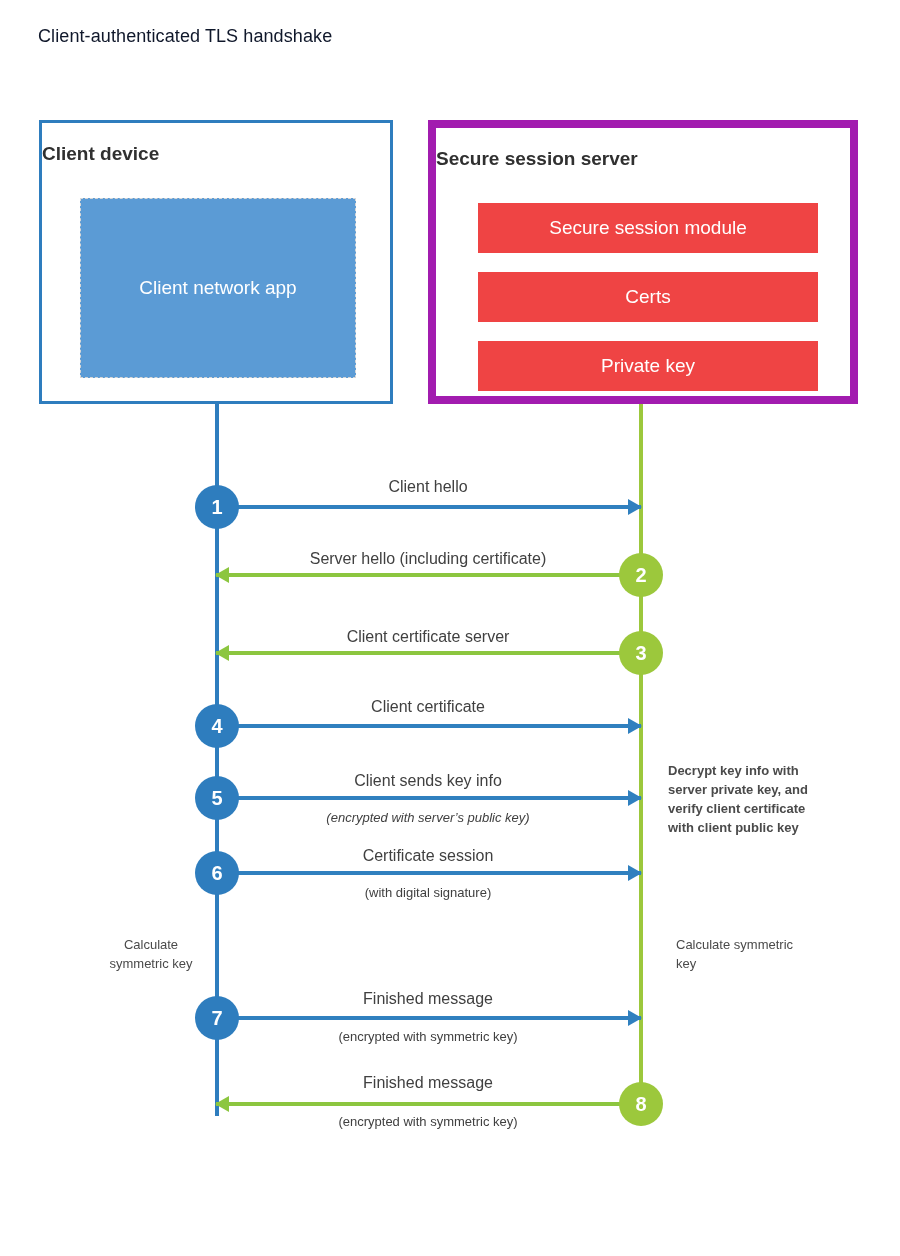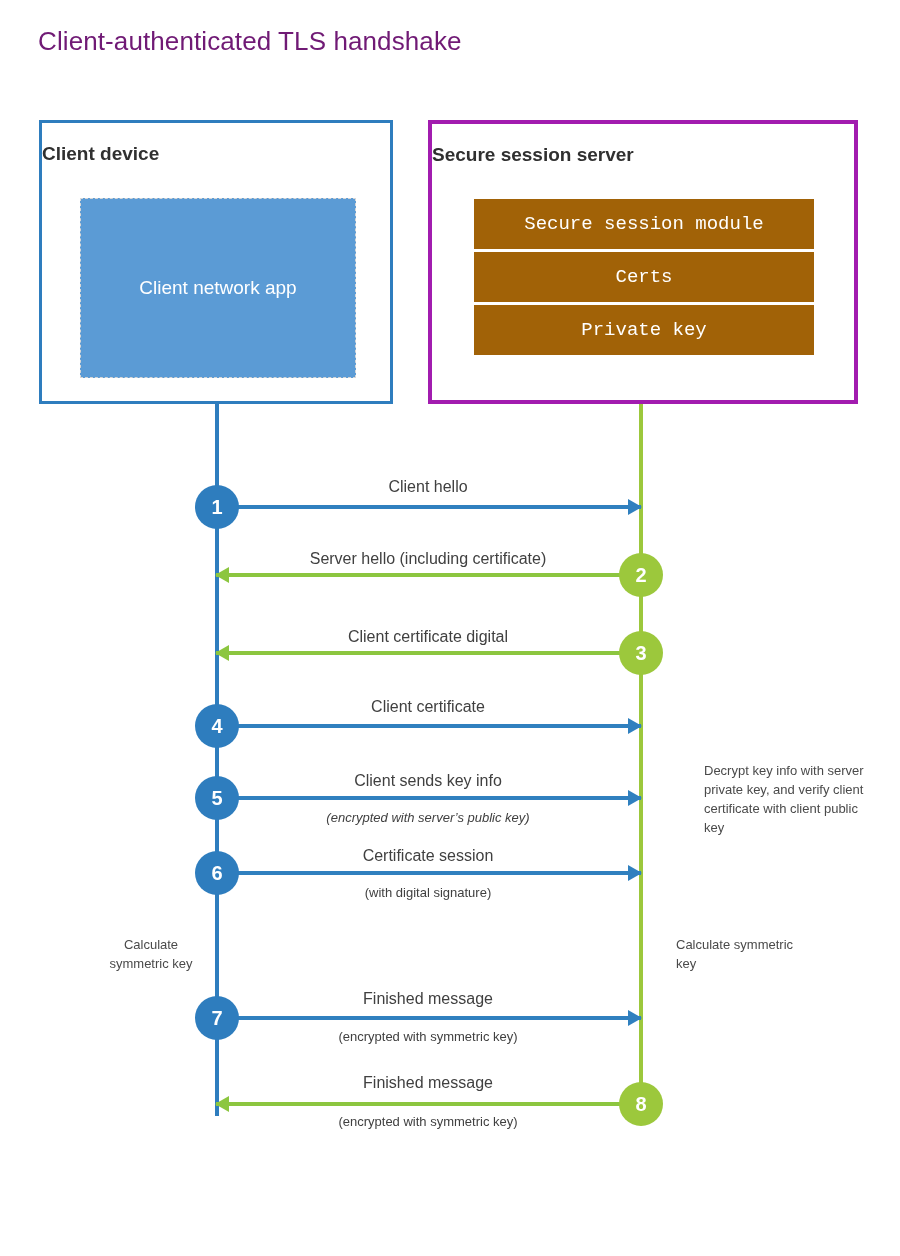--- a/index.html
+++ b/index.html
@@ -18,23 +18,23 @@
     position: relative;
     width: 900px;
     height: 1256px;
   }
 
   
   .page-title {
     position: absolute;
     left: 38px;
     top: 26px;
-    font-size: 26px;
-    font-weight: 400;
-    color: #701a75;
+    font-size: 18px;
+    font-weight: 400;
+    color: #0f172a;
     letter-spacing: 0.1px;
     white-space: nowrap;
   }
 
   
   .entity-box {
     position: absolute;
     background: #ffffff;
     box-sizing: border-box;
   }
@@ -43,21 +43,21 @@
     top: 120px;
     width: 354px;
     height: 284px;
     border: 3px solid #2e7dbe;
   }
   .entity-box.server {
     left: 428px;
     top: 120px;
     width: 430px;
     height: 284px;
-    border: 4px solid #a21caf;
+    border: 8px solid #a21caf;
     padding-left: 40px;
   }
   .entity-title {
     position: absolute;
     left: 0;
     right: 0;
     top: 20px;
     text-align: left;
     font-size: 19px;
     font-weight: bold;
@@ -84,29 +84,28 @@
   }
 
   .server-bars {
     position: absolute;
     left: 42px;
     top: 75px;
     width: 340px;
   }
   .server-bar {
     height: 50px;
-    background: #a16207;
-    margin-bottom: 3px;
+    background: #ef4444;
+    margin-bottom: 19px;
     display: flex;
     align-items: center;
     justify-content: center;
     color: #ffffff;
     font-size: 19px;
     font-weight: 400;
-    font-family: Liberation Mono, monospace;
   }
 
   
   .lifeline {
     position: absolute;
     width: 4px;
   }
   .lifeline.client-line {
     left: 215px;
     top: 404px;
@@ -231,21 +230,21 @@
   </div>
   <div class="step-badge blue" style="left:195px; top:485px;">1</div>
 
   <div class="msg-label" style="left:217px; top:550px; width:422px;">Server hello (including certificate)</div>
   <div class="arrow green to-left" style="left:216px; top:573px; width:424px;">
     <div class="shaft"></div>
     <div class="head"></div>
   </div>
   <div class="step-badge green" style="left:619px; top:553px;">2</div>
 
-  <div class="msg-label" style="left:217px; top:628px; width:422px;">Client certificate digital</div>
+  <div class="msg-label" style="left:217px; top:628px; width:422px;">Client certificate server</div>
   <div class="arrow green to-left" style="left:216px; top:651px; width:424px;">
     <div class="shaft"></div>
     <div class="head"></div>
   </div>
   <div class="step-badge green" style="left:619px; top:631px;">3</div>
 
   <div class="msg-label" style="left:217px; top:698px; width:422px;">Client certificate</div>
   <div class="arrow blue to-right" style="left:217px; top:724px; width:424px;">
     <div class="shaft"></div>
     <div class="head"></div>
@@ -261,21 +260,21 @@
   <div class="step-badge blue" style="left:195px; top:776px;">5</div>
 
   <div class="msg-label" style="left:217px; top:847px; width:422px;">Certificate session</div>
   <div class="arrow blue to-right" style="left:217px; top:871px; width:424px;">
     <div class="shaft"></div>
     <div class="head"></div>
   </div>
   <div class="msg-sub" style="left:217px; top:885px; width:422px;">(with digital signature)</div>
   <div class="step-badge blue" style="left:195px; top:851px;">6</div>
 
-  <div class="side-note right" style="left:704px; top:761px; width:165px;">Decrypt key info with server private key, and verify client certificate with client public key</div>
+  <div class="side-note right" style="left:668px; top:761px; width:165px;font-weight:bold;">Decrypt key info with server private key, and verify client certificate with client public key</div>
   <div class="side-note left" style="left:96px; top:935px; width:110px;">Calculate symmetric key</div>
   <div class="side-note right" style="left:676px; top:935px; width:120px;">Calculate symmetric key</div>
 
   <div class="msg-label" style="left:217px; top:990px; width:422px;">Finished message</div>
   <div class="arrow blue to-right" style="left:217px; top:1016px; width:424px;">
     <div class="shaft"></div>
     <div class="head"></div>
   </div>
   <div class="msg-sub" style="left:217px; top:1029px; width:422px;">(encrypted with symmetric key)</div>
   <div class="step-badge blue" style="left:195px; top:996px;">7</div>

